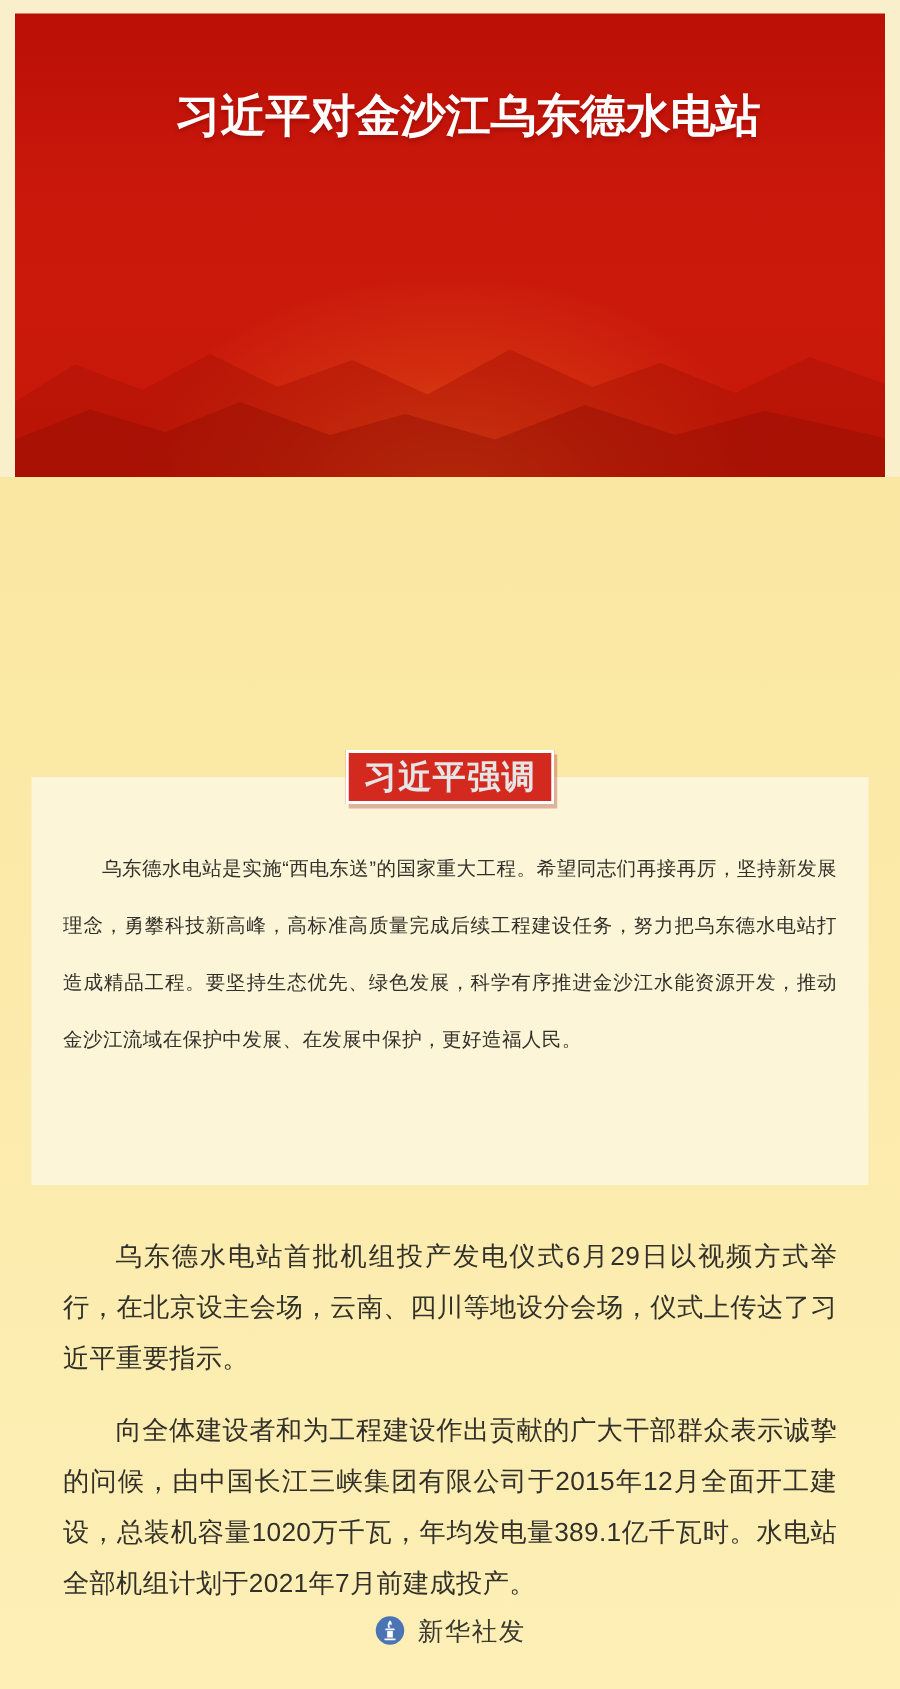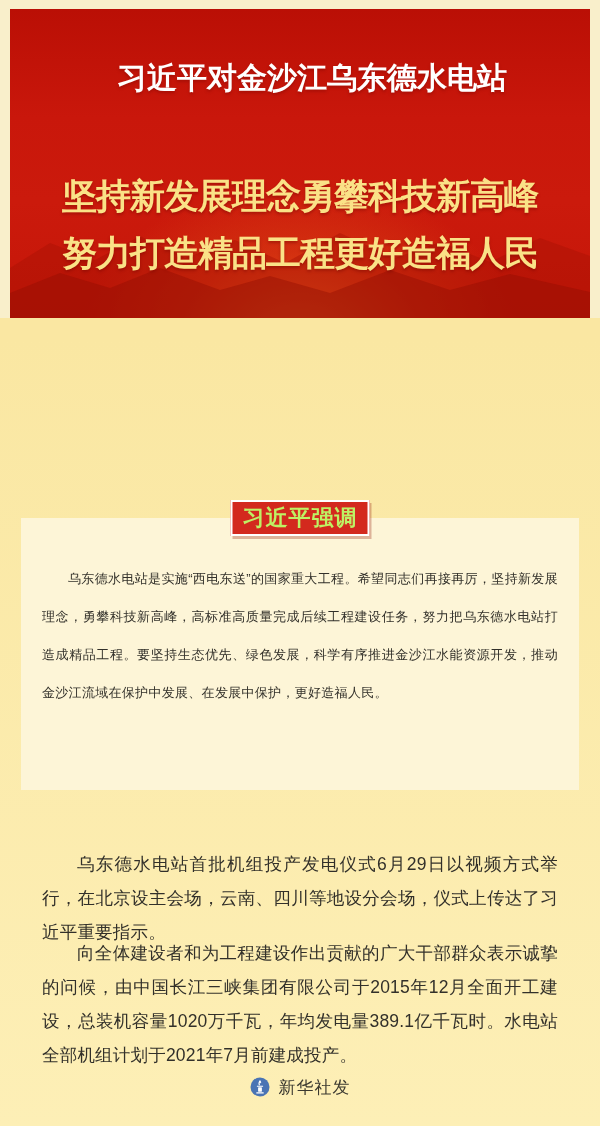--- a/index.html
+++ b/index.html
@@ -26,36 +26,36 @@
       text-shadow:0 2px 3px rgba(110,5,0,.35);padding-left:12px;}
   .bt1{top:47px;} .bt2{top:104px;}
   .by{height:48px;line-height:48px;font-size:35px;letter-spacing:-1px;color:var(--title-yellow,#fae287);
       text-shadow:0 2px 3px rgba(110,5,0,.40);}
   .by1{top:163px;} .by2{top:220px;}
 
   
   .para{position:absolute;left:42px;width:516px;margin:0;text-indent:2em;
         color:var(--text-dark,#32302a);font-size:17.5px;letter-spacing:.2px;text-align:justify;}
   .intro{top:337px;line-height:32px;}
-  .p2{top:847px;line-height:34px;}
+  .p2{top:820px;line-height:34px;}
   .p3{top:936px;line-height:34px;}
 
   
   .card{position:absolute;left:21px;top:518px;width:558px;height:272px;
         background:var(--card-cream,#fdf5d7);}
   .quote{position:absolute;left:21px;top:42px;width:516px;line-height:38px;
          font-size:13px;letter-spacing:.3px;margin:0;text-indent:2em;text-align:justify;
          color:var(--text-dark,#32302a);}
 
   
   .badge{position:absolute;top:500px;left:50%;transform:translateX(-50%);
          background:var(--badge-red,#d3291e);border:2px solid #fff;
          padding:0 10px;height:32px;line-height:32px;z-index:3;
          box-shadow:2px 3px 0 rgba(150,28,10,.30);}
-  .badge span{color:#bef264;font-weight:bold;font-size:22px;letter-spacing:1px;white-space:nowrap;}
+  .badge span{color:#e5e5e5;font-weight:bold;font-size:22px;letter-spacing:1px;white-space:nowrap;}
 
   
   .footer{position:absolute;left:0;top:1074px;width:100%;height:26px;
           display:flex;align-items:center;justify-content:center;gap:9px;}
   .logo{width:20px;height:20px;display:block;}
   .credit{font-size:17px;color:#3a382f;letter-spacing:1px;}
 </style>
 </head>
 <body>
 
@@ -63,22 +63,20 @@
 
   <div class="top-frame"></div>
 
   <div class="banner">
     <div class="banner-glow"></div>
     <svg class="mountains" viewBox="0 0 580 120" preserveAspectRatio="none" aria-hidden="true">
       <path d="M0,70 L40,45 L85,62 L130,38 L175,60 L225,42 L275,65 L330,35 L385,60 L430,44 L480,64 L530,40 L580,58 L580,120 L0,120 Z" fill="#a81104" opacity="0.45"></path>
       <path d="M0,95 L50,75 L100,90 L150,70 L210,92 L260,78 L320,95 L380,72 L440,92 L500,76 L580,94 L580,120 L0,120 Z" fill="#8f0d03" opacity="0.40"></path>
     </svg>
     <div class="banner-line bt bt1">习近平对金沙江乌东德水电站</div>
-    <div class="banner-line by by1">坚持新发展理念勇攀科技新高峰</div>
-    <div class="banner-line by by2">努力打造精品工程更好造福人民</div>
   </div>
 
 
   <div class="card">
     <p class="quote">乌东德水电站是实施“西电东送”的国家重大工程。希望同志们再接再厉，坚持新发展理念，勇攀科技新高峰，高标准高质量完成后续工程建设任务，努力把乌东德水电站打造成精品工程。要坚持生态优先、绿色发展，科学有序推进金沙江水能资源开发，推动金沙江流域在保护中发展、在发展中保护，更好造福人民。</p>
   </div>
 
   <div class="badge">
     <span>习近平强调</span>
   </div>

